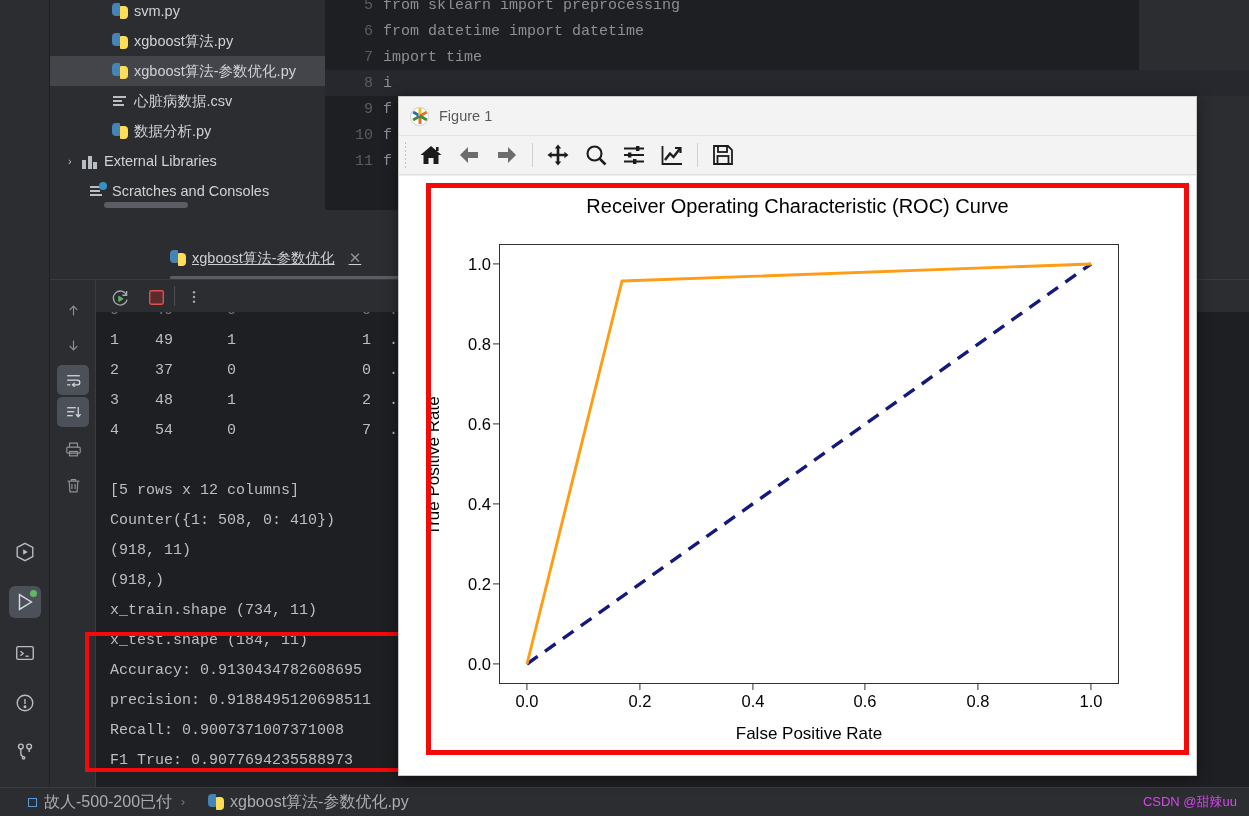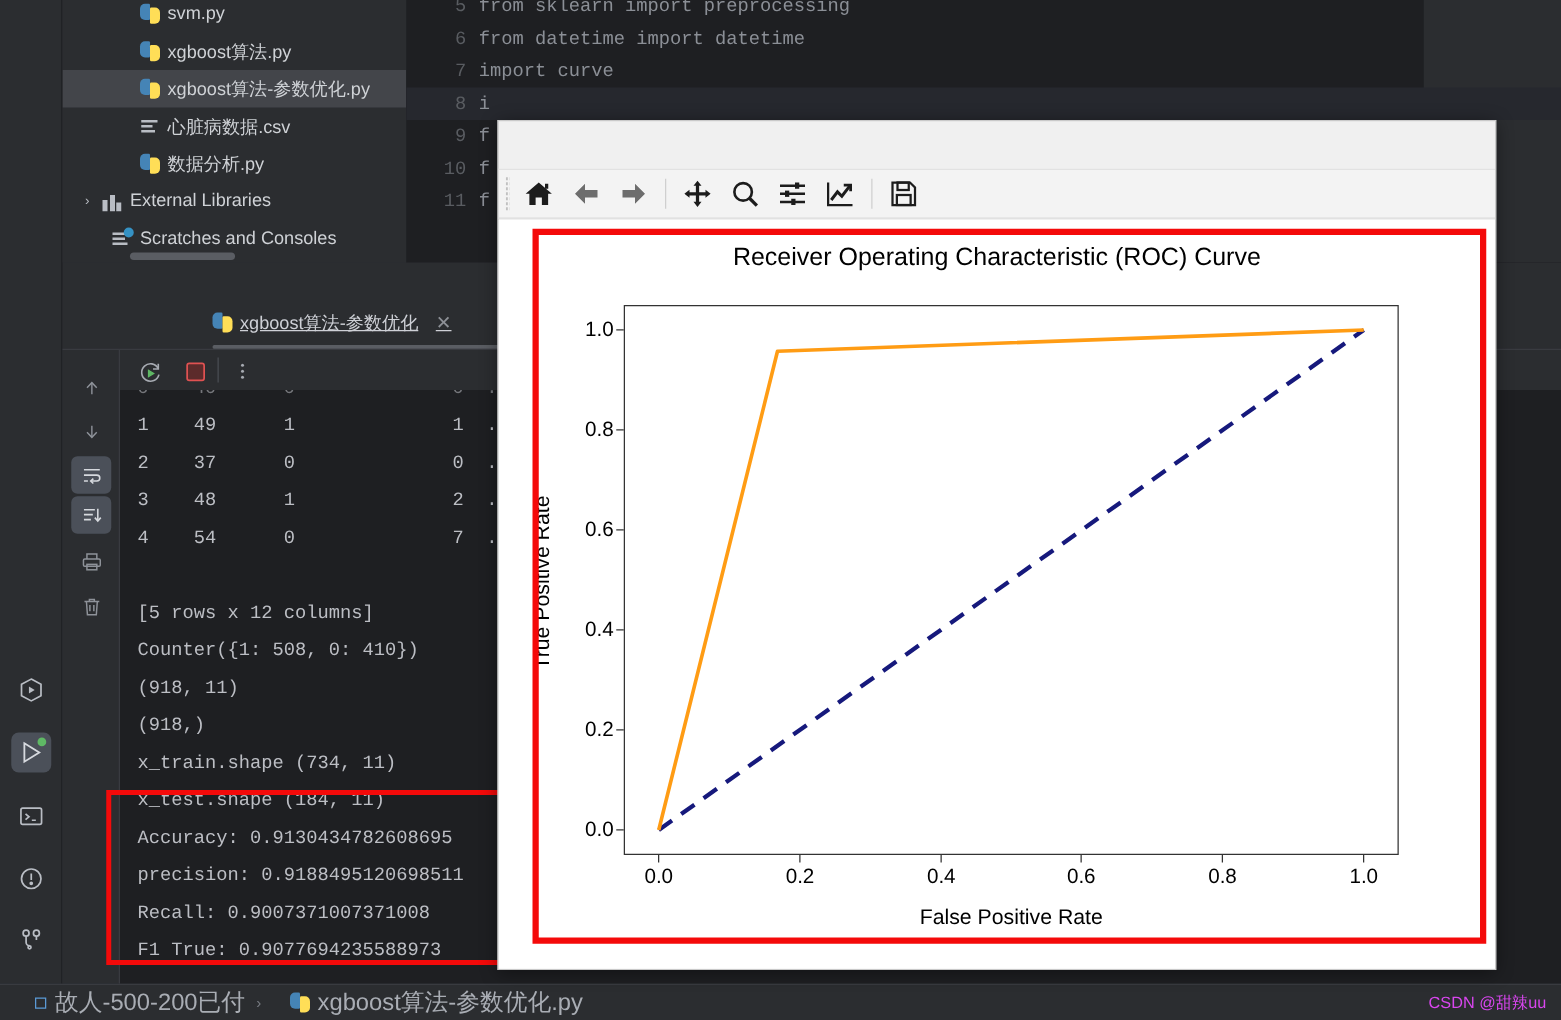--- a/index.html
+++ b/index.html
@@ -161,21 +161,21 @@
     width: 320px; height: 140px;
     border: 4px solid #f40a0a; pointer-events: none;
   }
 
   
   .statusbar {
     position: absolute; left: 0; bottom: 0; width: 1249px; height: 29px;
     background: #2b2d30; border-top: 1px solid #393b40;
     display: flex; align-items: center;
   }
-  .sb-item { display: flex; align-items: center; color: #a9adb4; font-size: 19px; padding-left: 14px; }
+  .sb-item { display: flex; align-items: center; color: #a9adb4; font-size: 16px; padding-left: 14px; }
   .sb-sq {
     width: 9px; height: 9px; border: 1.6px solid #5b9ad6; margin-right: 7px;
   }
   .sb-sep { margin: 0 9px; color: #777b82; font-size: 12px; }
   .sb-watermark {
     position: absolute; right: 12px; color: #d946ef; font-size: 13px;
   }
 
   
   .figwin {
@@ -372,21 +372,21 @@
     <div class="code-line" style="top:-8px">
       <span class="code-ln">5</span>
       <span class="code-txt">from sklearn import preprocessing</span>
     </div>
     <div class="code-line" style="top:18px">
       <span class="code-ln">6</span>
       <span class="code-txt">from datetime import datetime</span>
     </div>
     <div class="code-line" style="top:44px">
       <span class="code-ln">7</span>
-      <span class="code-txt">import curve</span>
+      <span class="code-txt">import time</span>
     </div>
     <div class="code-line hl" style="top:70px">
       <span class="code-ln">8</span>
       <span class="code-txt">i</span>
     </div>
     <div class="code-line" style="top:96px">
       <span class="code-ln">9</span>
       <span class="code-txt">f</span>
     </div>
     <div class="code-line" style="top:122px">
@@ -511,20 +511,32 @@
     <span class="sb-sep">›</span>
     <div class="sb-item">
       <span class="pyico"></span>
       <span>xgboost算法-参数优化.py</span>
     </div>
     <div class="sb-watermark">CSDN @甜辣uu</div>
   </div>
 
   <div class="figwin">
 
+    <div class="fig-titlebar">
+      <span class="fig-appicon">
+        <i style="background:#e8702a;transform:translate(-50%,0) rotate(0deg)"></i>
+        <i style="background:#3d8f3d;transform:translate(-50%,0) rotate(60deg)"></i>
+        <i style="background:#2d6cb5;transform:translate(-50%,0) rotate(120deg)"></i>
+        <i style="background:#f0c419;transform:translate(-50%,0) rotate(180deg)"></i>
+        <i style="background:#e8702a;transform:translate(-50%,0) rotate(240deg)"></i>
+        <i style="background:#3d8f3d;transform:translate(-50%,0) rotate(300deg)"></i>
+      </span>
+      <span class="fig-title">Figure 1</span>
+
+    </div>
 
     <div class="fig-toolbar">
       <span class="grip"></span>
 
       <span class="tb-btn">
         <svg width="24" height="24" viewBox="0 0 24 24" fill="#1c1c1c">
           <path d="M12 3 L1.5 12 H4.5 V21 H9.5 V15 H14.5 V21 H19.5 V12 H22.5 Z"></path>
           <rect x="17" y="4" width="2.6" height="4"></rect>
         </svg>
       </span>

